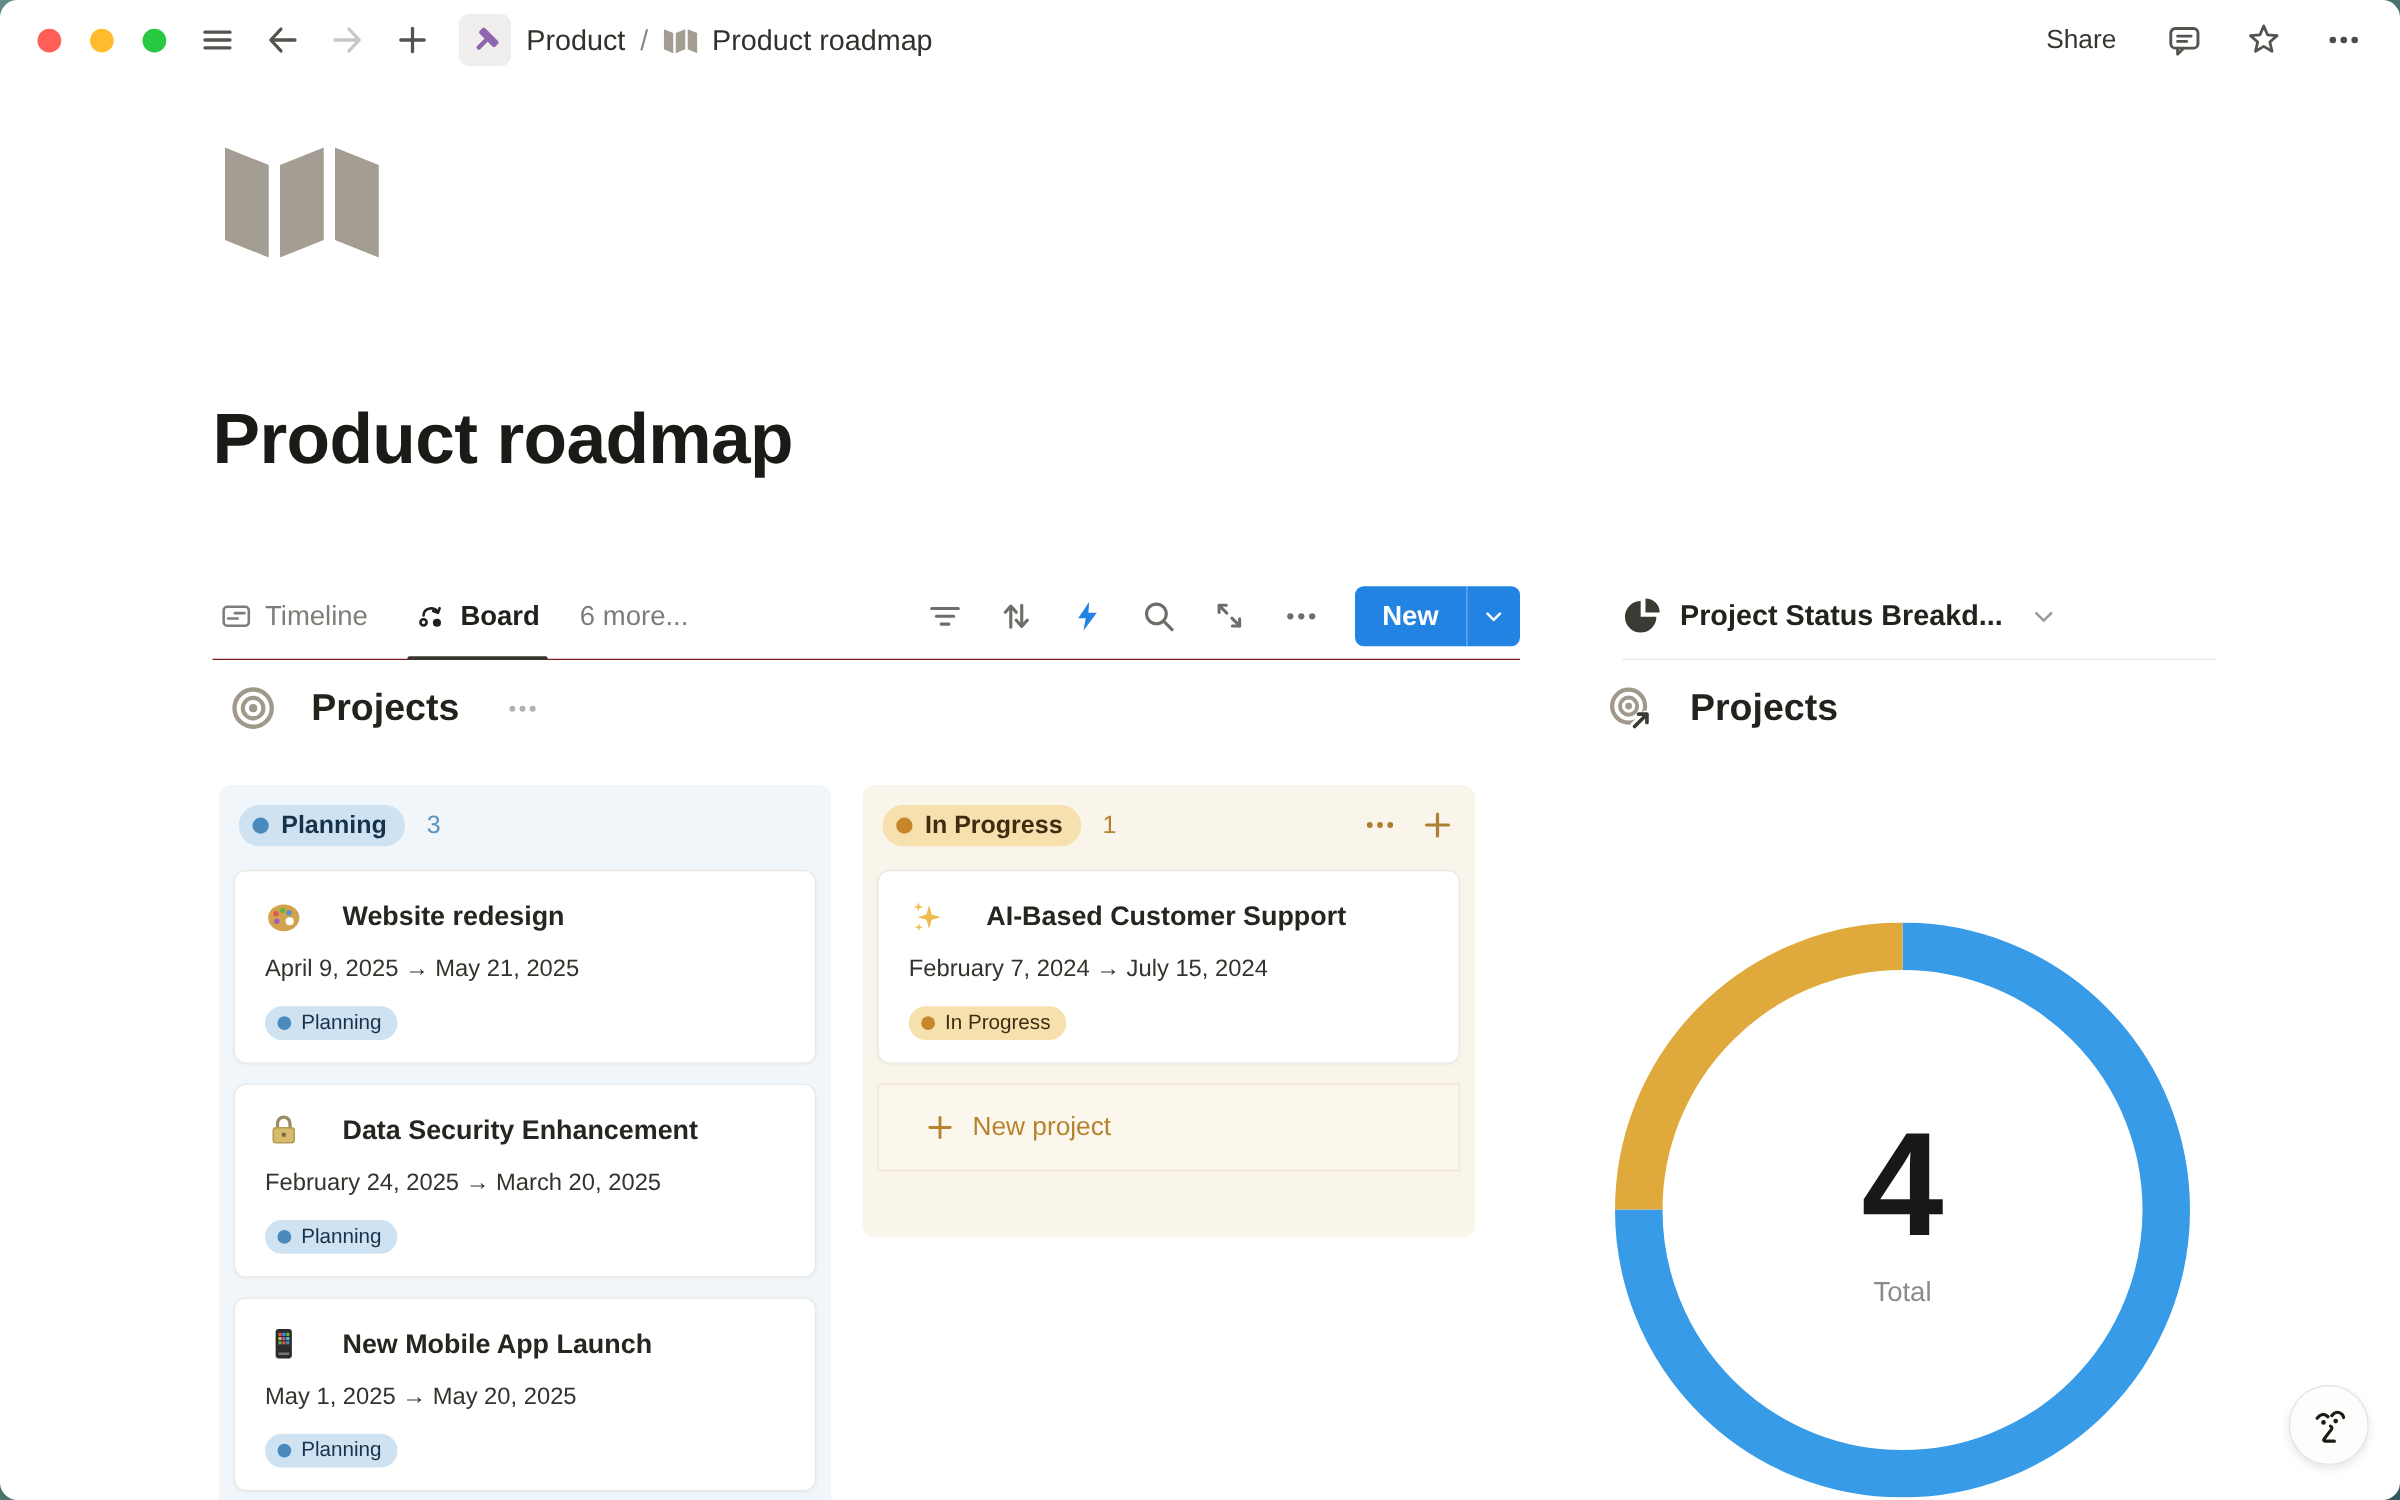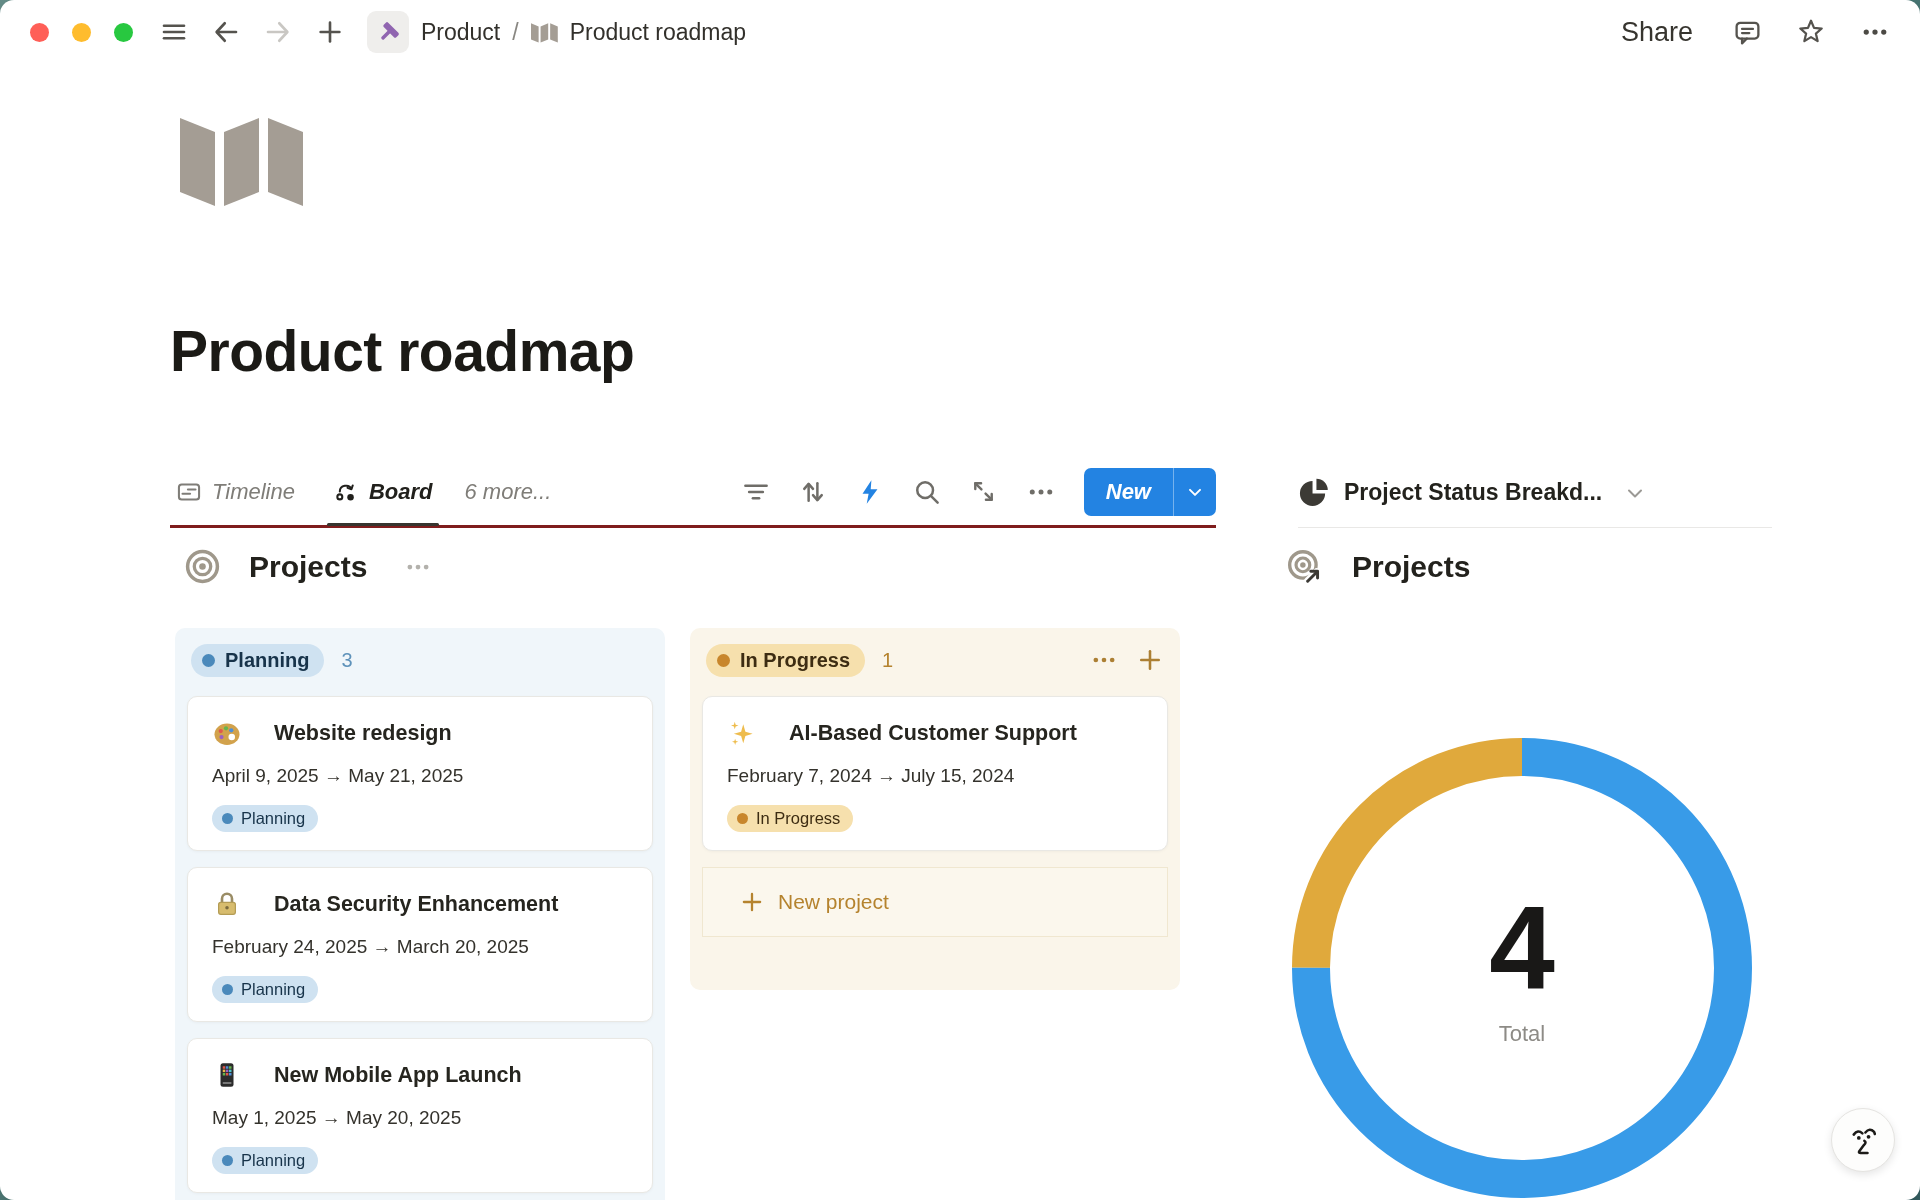--- a/index.html
+++ b/index.html
@@ -9,26 +9,26 @@
   .titlebar{position:absolute;top:0;left:0;right:0;height:64px;display:flex;align-items:center;padding:0 30px 0 30px;box-sizing:border-box;}
   .traffic{display:flex;align-items:center;gap:23px;margin-right:26px;}
   .tl{width:19px;height:19px;border-radius:50%;}
   .tl.red{background:#ff5f57;} .tl.yellow{background:#febc2e;} .tl.green{background:#28c840;}
   .tbtn{background:none;border:none;padding:0;margin:0;display:flex;align-items:center;justify-content:center;cursor:pointer;}
   .nav-icons{display:flex;align-items:center;gap:22px;margin-right:22px;}
   .crumb{display:flex;align-items:center;gap:12px;font-size:23px;color:#32302b;}
   .crumb .team-ic{width:42px;height:42px;border-radius:9px;background:#efeeec;display:flex;align-items:center;justify-content:center;}
   .crumb .sep{color:#898782;}
   .tb-right{margin-left:auto;display:flex;align-items:center;gap:34px;}
-  .share{font-size:27px;color:#37352f;background:none;border:none;cursor:pointer;font-family:inherit;}
+  .share{font-size:21px;color:#37352f;background:none;border:none;cursor:pointer;font-family:inherit;}
   
   .page-icon{position:absolute;left:180px;top:114px;}
   h1.page-title{position:absolute;left:170px;top:318px;margin:0;font-size:57px;font-weight:800;letter-spacing:-.5px;color:#1b1a16;}
   
-  .viewbar{position:absolute;left:170px;top:458px;width:1046px;height:70px;display:flex;align-items:center;border-bottom:3px solid #7f1d1d;box-sizing:border-box;font-style:italic;}
+  .viewbar{position:absolute;left:170px;top:458px;width:1046px;height:70px;display:flex;align-items:center;border-bottom:1px solid #7f1d1d;box-sizing:border-box;}
   .tab{display:flex;align-items:center;gap:10px;font-size:22px;padding:0 6px;height:100%;position:relative;cursor:pointer;}
   .tab.inactive{color:#7f7d78;}
   .tab.active{color:#21201c;font-weight:600;}
   .tab.active::after{content:"";position:absolute;left:0;right:0;bottom:-1px;height:3px;background:#37352f;border-radius:2px;}
   .tab + .tab{margin-left:26px;}
   .more-tabs{margin-left:26px;font-size:22px;color:#7f7d78;cursor:pointer;}
   .toolbar{margin-left:auto;display:flex;align-items:center;gap:25px;}
   .tool{width:32px;height:32px;display:flex;align-items:center;justify-content:center;cursor:pointer;background:none;border:none;padding:0;}
   .new-btn{display:flex;align-items:stretch;height:48px;border-radius:7px;overflow:hidden;background:#2383e2;cursor:pointer;margin-left:2px;}
   .new-btn .lbl{display:flex;align-items:center;padding:0 22px;color:#fff;font-size:22px;font-weight:600;}

